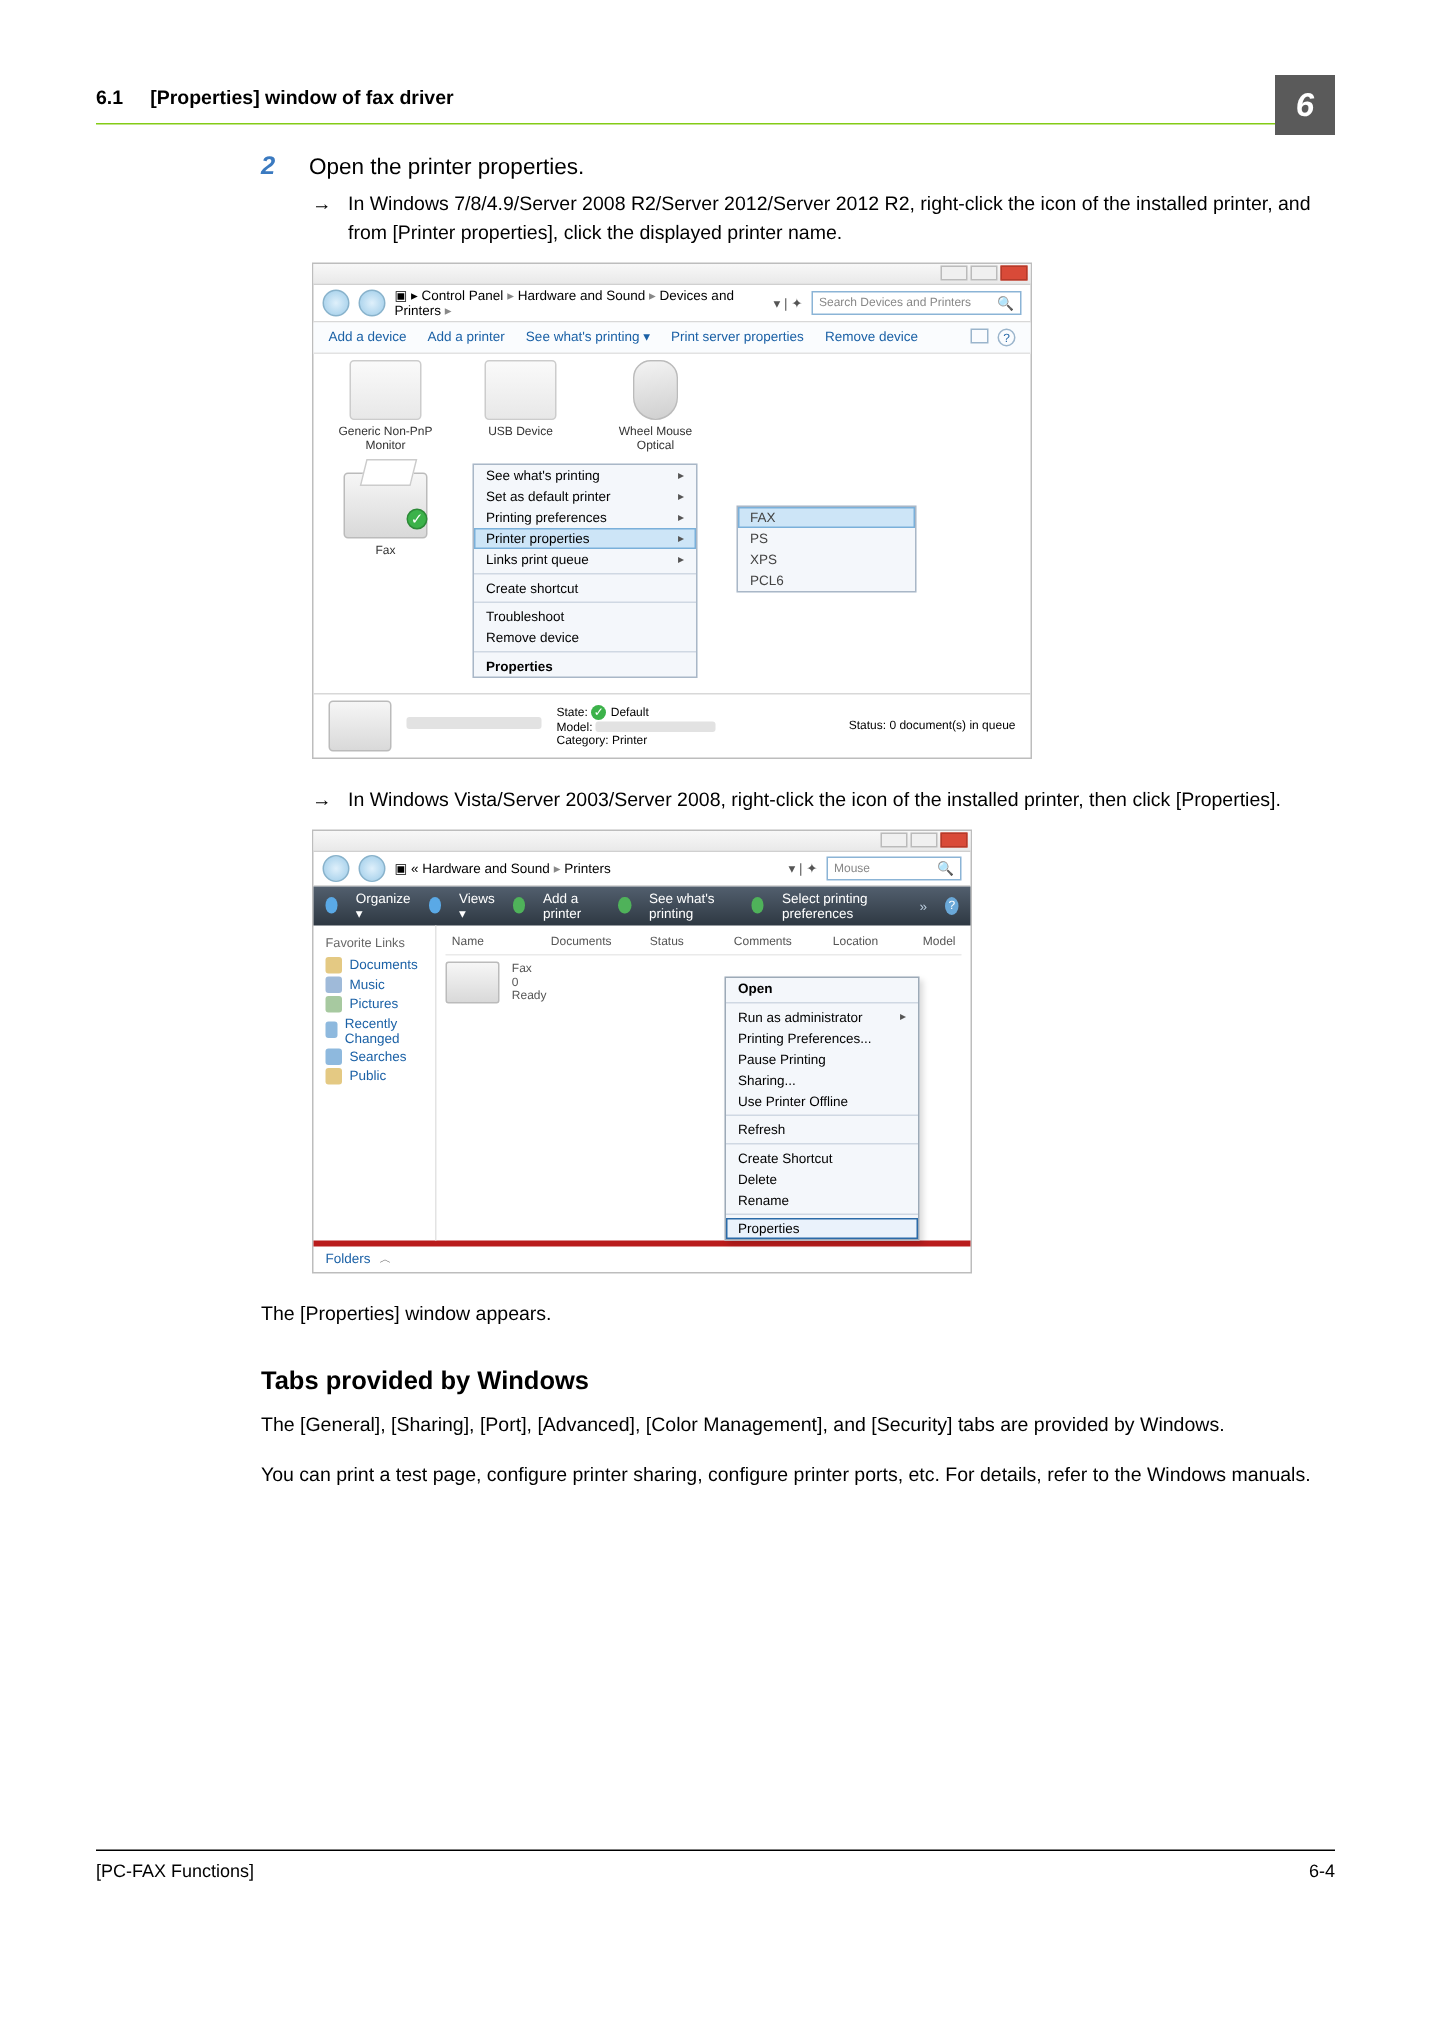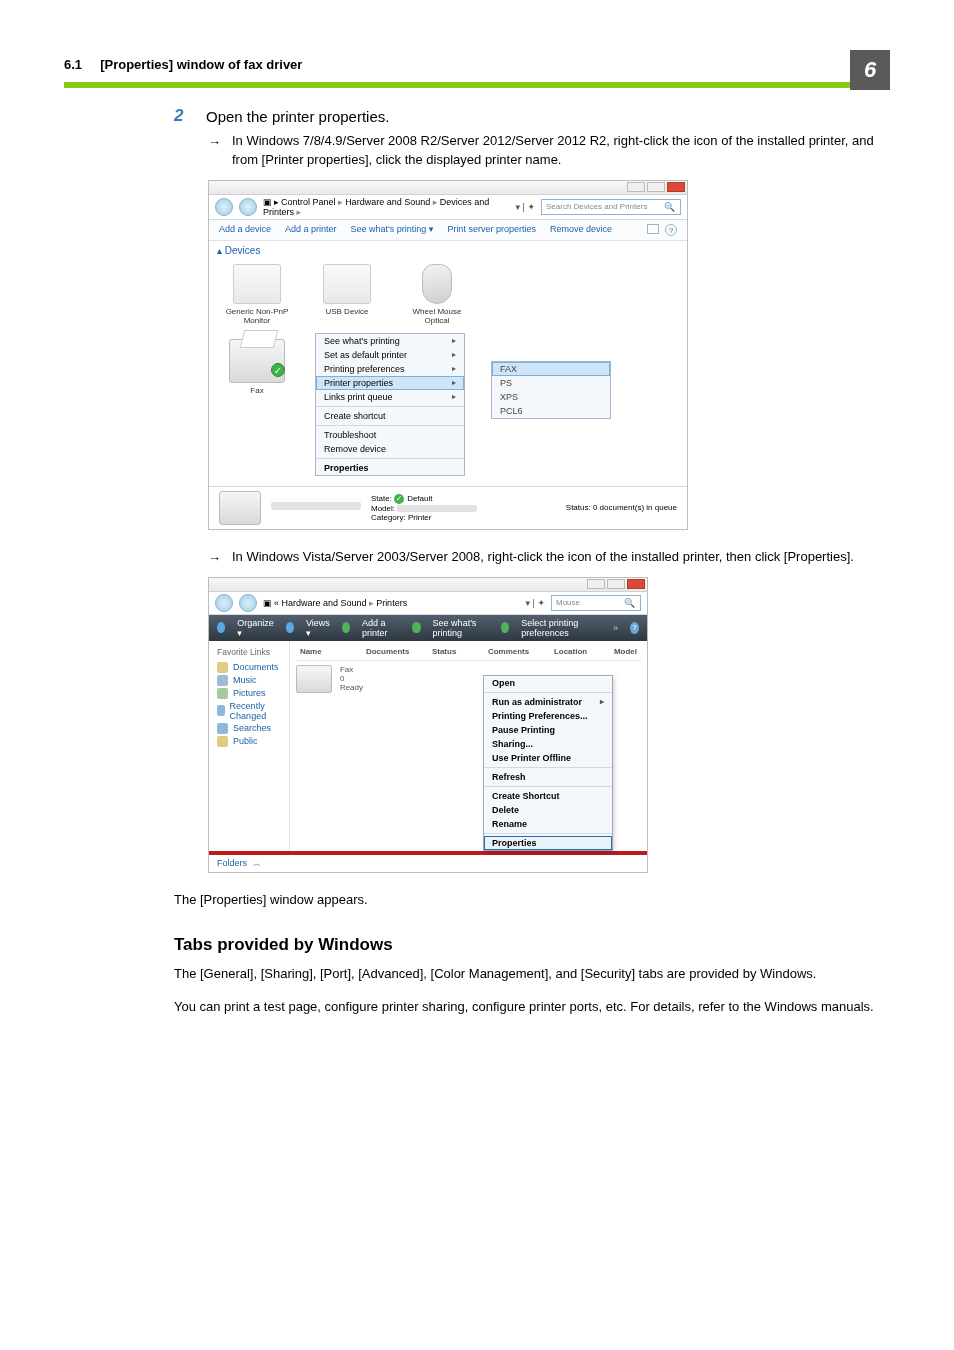--- a/index.html
+++ b/index.html
@@ -10,21 +10,21 @@
     color: #000;
     width: 954px;
   }
   .page {
     padding: 50px 64px 30px 64px;
   }
   .header {
     display: flex;
     align-items: center;
     justify-content: space-between;
-    border-bottom: 6px solid #84cc16;
+    border-bottom: 1px solid #84cc16;
     padding-bottom: 4px;
     margin-bottom: 18px;
   }
   .header-left {
     font-size: 13px;
     font-weight: bold;
   }
   .header-right {
     width: 40px;
     height: 40px;
@@ -201,35 +201,35 @@
     width:108px; border-right:1px solid #e3e3e3; padding:6px 8px;
     font-size:9px; color:#1b61a6;
   }
   .nav-h { color:#666; font-size:8.5px; margin-bottom:4px; }
   .nav-item { display:flex; gap:5px; align-items:center; padding:1px 0; }
   .nav-icon { width:11px;height:11px;background:#8eb9de;border-radius:2px; }
   .nav-icon.d { background:#e4c983; }
   .nav-icon.p { background:#a7c9a0; }
   .nav-icon.m { background:#9fbad9; }
   .main-pane { flex:1; padding:4px 6px; font-size:8px; position:relative; }
-  .cols { display:flex; gap:16px; color:#555; padding:2px 4px 4px 4px; border-bottom:1px solid #eaeaea;font-weight:bold; }
+  .cols { display:flex; gap:16px; color:#555; padding:2px 4px 4px 4px; border-bottom:1px solid #eaeaea; }
   .cols span { display:inline-block; }
   .plist { display:flex; gap:8px; margin-top:4px; }
   .plist .pic {
     width:36px;height:28px;background:linear-gradient(#f6f6f6,#d9d9d9);border:1px solid #bbb;border-radius:2px;
   }
   .plist .meta { color:#555; }
 
   .ctx2 {
     position:absolute; top:34px; right:34px;
     border:1px solid #9daab7; background:#f4f7fb;
     font-size:9px; width:130px;
     box-shadow: 2px 2px 4px rgba(0,0,0,.15);
   }
-  .ctx2 .mi { padding:2px 8px; display:flex; justify-content:space-between;font-weight:bold; }
+  .ctx2 .mi { padding:2px 8px; display:flex; justify-content:space-between; }
   .ctx2 .bold { font-weight:bold; }
   .ctx2 .sep { height:1px; background:#cfd8e3; margin:2px 0; }
   .ctx2 .hl {
     border:1px solid #2a6aa8; padding:1px 7px;
     background:#eaf2fb;
   }
   .folders-bar {
     border-top:4px solid #b91c1c; font-size:9px; color:#1b61a6;
     padding:3px 8px; display:flex; align-items:flex-start; gap:6px;
   }
@@ -302,21 +302,20 @@
         <span>Add a printer</span>
         <span><span>See what's printing</span> ▾</span>
         <span>Print server properties</span>
         <span>Remove device</span>
         <div class="toolbar-right">
           <div class="sq"></div>
           <div class="help">?</div>
         </div>
       </div>
 
-      <div class="section-h">▴ <span>Devices</span></div>
       <div class="devices-row">
         <div class="device">
           <div class="dev-icon"></div>
           <div>Generic Non-PnP Monitor</div>
         </div>
         <div class="device">
           <div class="dev-icon"></div>
           <div>USB Device</div>
         </div>
         <div class="device">
@@ -528,14 +527,18 @@
     </div>
 
     <div class="para">The [Properties] window appears.</div>
 
     <div class="h2">Tabs provided by Windows</div>
     <div class="para">The [General], [Sharing], [Port], [Advanced], [Color Management], and [Security] tabs are provided by Windows.</div>
     <div class="para">You can print a test page, configure printer sharing, configure printer ports, etc. For details, refer to the Windows manuals.</div>
 
   </div>
 
+  <div class="footer">
+    <span>[PC-FAX Functions]</span>
+    <span>6-4</span>
+  </div>
 
 </div>
 
 </body></html>

